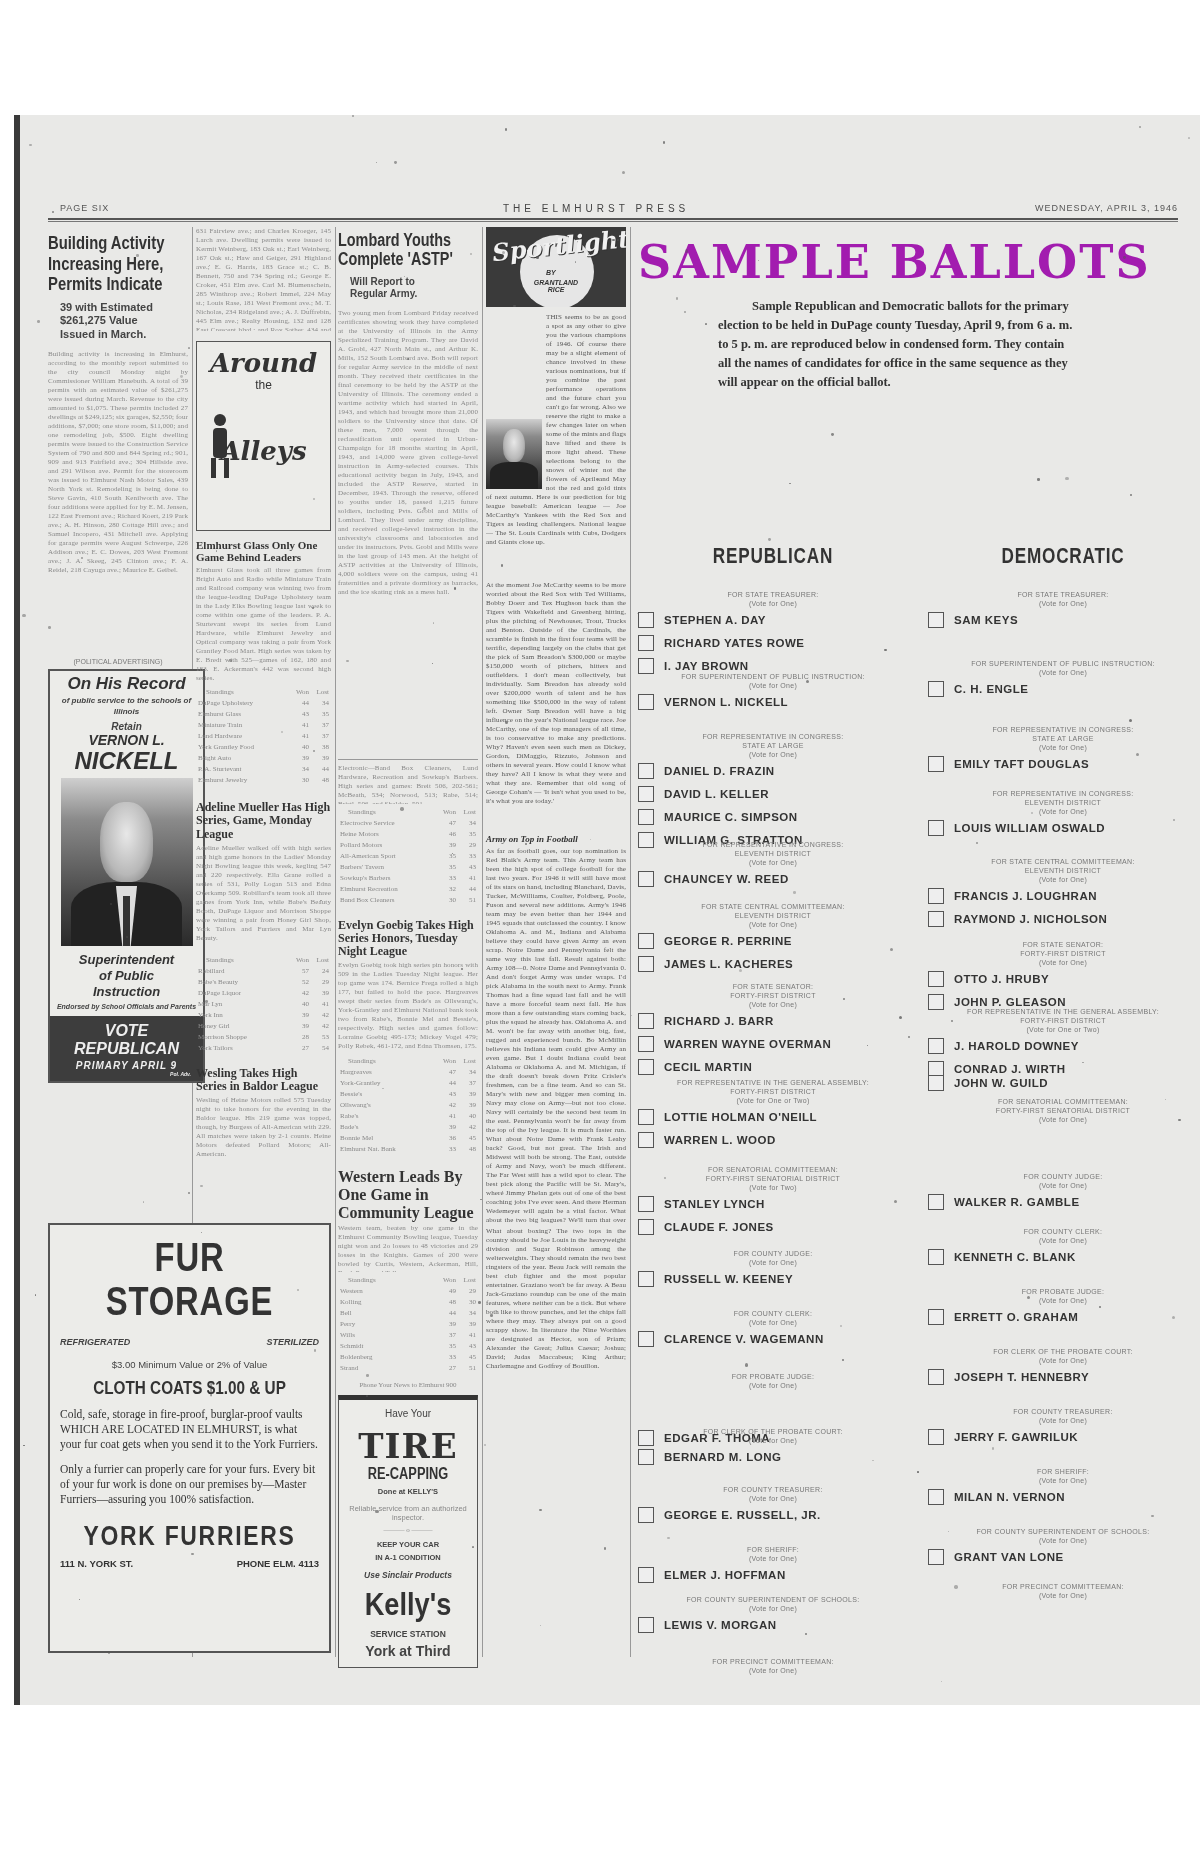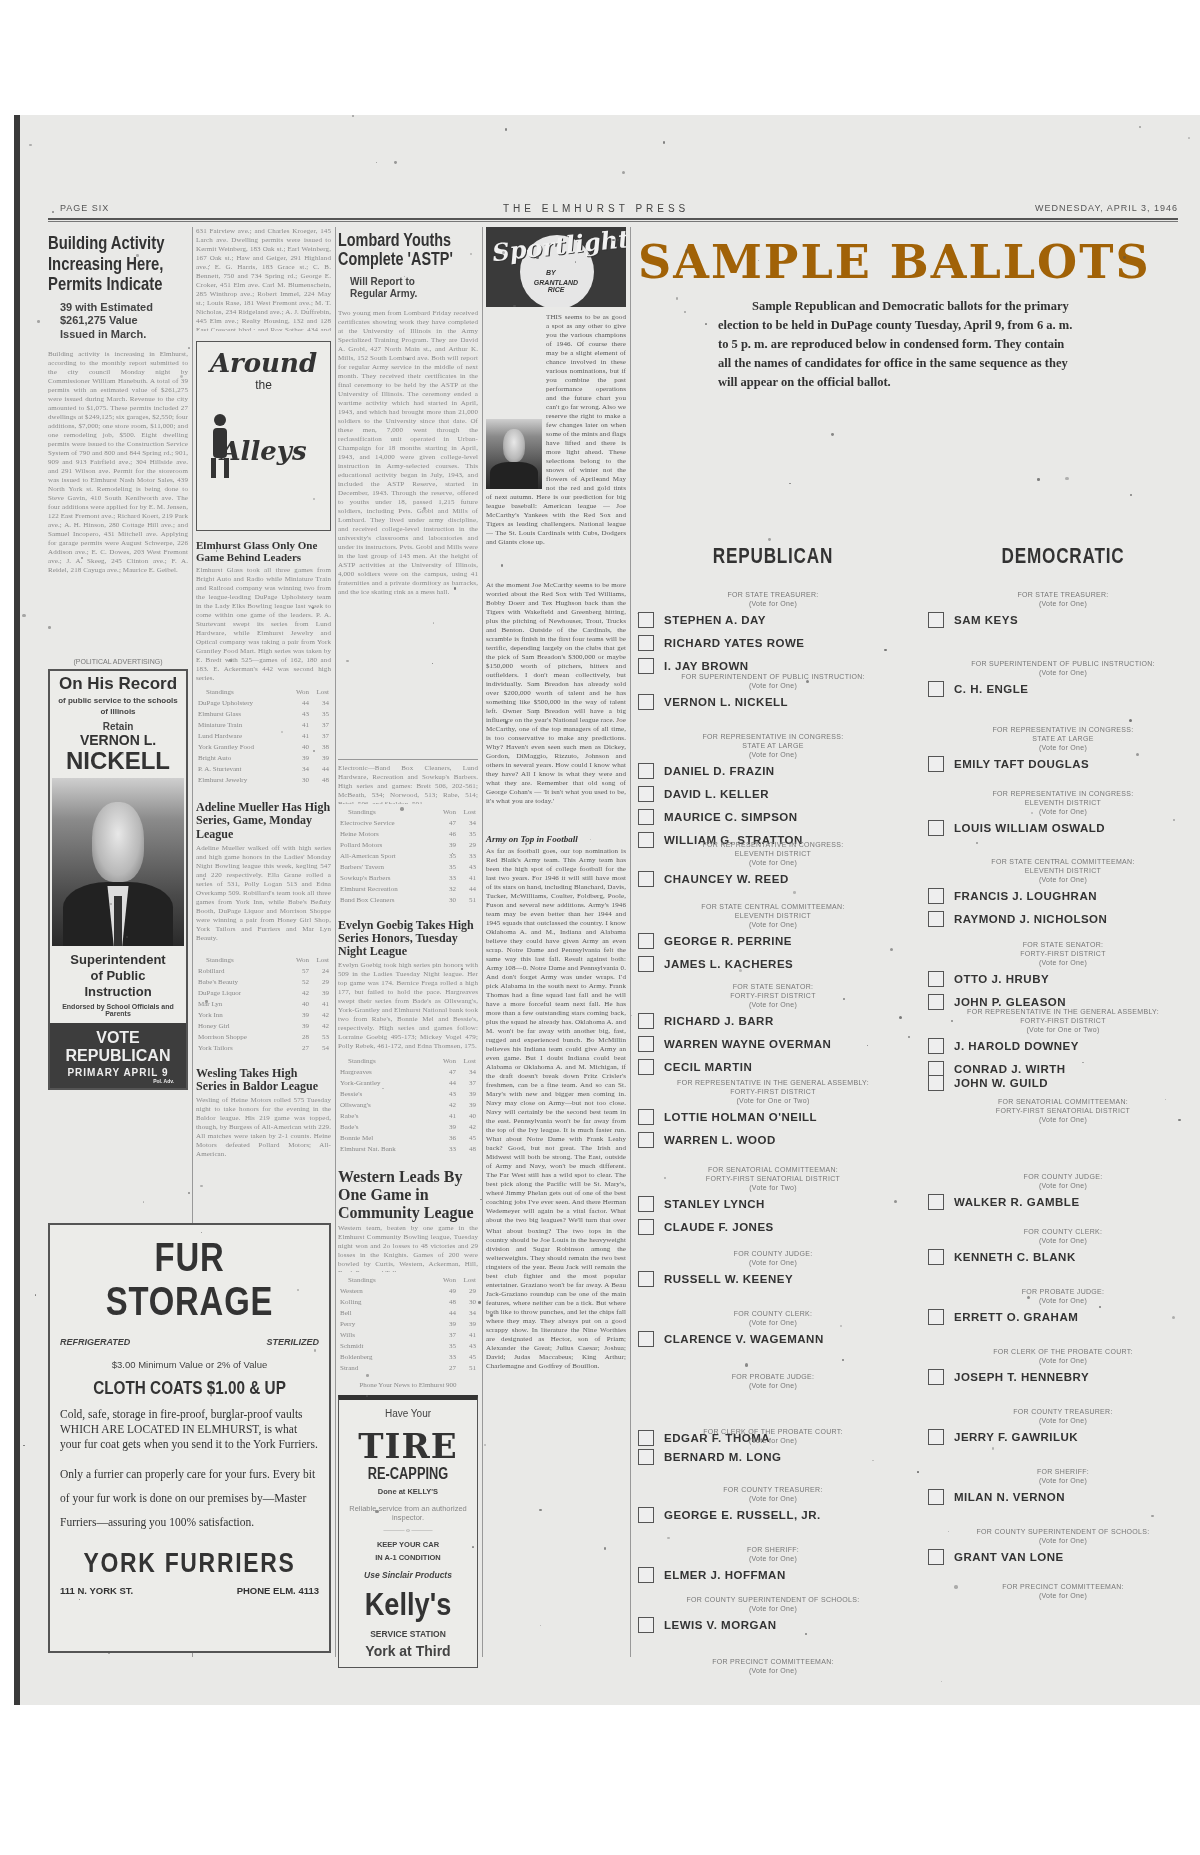--- a/index.html
+++ b/index.html
@@ -39,21 +39,21 @@
   .photo { background: linear-gradient(180deg, #cfcfcf 0%, #8a8a8a 25%, #4a4a4a 70%, #2a2a2a 100%); position: relative; overflow: hidden; }
   .photo .face { position: absolute; left: 30%; top: 14%; width: 40%; height: 48%; border-radius: 45% 45% 40% 40%; background: radial-gradient(ellipse at 50% 40%, #e8e8e8 0%, #b8b8b8 60%, #707070 100%); }
   .photo .suit { position: absolute; left: 8%; bottom: 0; width: 84%; height: 38%; border-radius: 40% 40% 0 0; background: #222; }
   .photo .shirt { position: absolute; left: 42%; bottom: 0; width: 16%; height: 36%; background: #ddd; clip-path: polygon(0 0,100% 0,70% 100%,30% 100%); }
   .photo .tie { position: absolute; left: 47%; bottom: 0; width: 6%; height: 30%; background: #333; }
 
   .dark-box { background: #3d3d3d; color: #eee; text-align: center; font-family: "Liberation Sans", sans-serif; font-weight: bold; }
 
   
   .ballot { position: absolute; left: 590px; top: 112px; width: 560px; height: 1440px; }
-  .ballot .title { position: absolute; left: 0; top: 8px; width: 540px; font-family: "DejaVu Serif", serif; font-weight: bold; font-size: 46px; letter-spacing: 2px; color: #a16207; white-space: nowrap; }
+  .ballot .title { position: absolute; left: 0; top: 8px; width: 540px; font-family: "DejaVu Serif", serif; font-weight: bold; font-size: 46px; letter-spacing: 2px; color: #a21caf; white-space: nowrap; }
   .ballot .intro { position: absolute; left: 80px; top: 70px; width: 360px; font-size: 12.5px; line-height: 19px; color: #333; font-weight: bold; text-indent: 34px; }
   .party { position: absolute; top: 0; width: 270px; }
   .party .phead { position: absolute; top: 316px; width: 100%; text-align: center; font-family: "Liberation Sans", sans-serif; font-weight: bold; font-size: 22px; letter-spacing: 1px; color: #333; transform: scaleX(0.78); }
   .office { position: absolute; width: 100%; text-align: center; font-family: "Liberation Sans", sans-serif; font-size: 7px; line-height: 9px; color: #777; letter-spacing: 0.3px; }
   .cand { position: absolute; left: 0; width: 100%; height: 18px; }
   .cand .box { position: absolute; left: 0; top: 0; width: 16px; height: 16px; border: 1.5px solid #555; background: #eee; }
   .cand .name { position: absolute; left: 26px; top: 2px; font-family: "Liberation Sans", sans-serif; font-weight: bold; font-size: 11.5px; letter-spacing: 0.5px; color: #333; white-space: nowrap; }
 
   .speck { position: absolute; background: #555; border-radius: 50%; }
 </style>
@@ -85,21 +85,21 @@
       <div class="deck">
         <div>39 with Estimated</div>
         <div>$261,275 Value</div>
         <div>Issued in March.</div>
       </div>
       <div class="body-text" style="height:300px; overflow:hidden;">Building activity is increasing in Elmhurst, according to the monthly report submitted to the city council Monday night by Commissioner William Hanebuth. A total of 39 permits with an estimated value of $261,275 were issued during March. Revenue to the city amounted to $1,075. These permits included 27 dwellings at $249,125; six garages, $2,550; four additions, $7,000; one store room, $11,000; and one remodeling job, $500. Eight dwelling permits were issued to the Construction Service System of 790 and 800 and 844 Spring rd.; 901, 909 and 913 Fairfield ave.; 304 Hillside ave. and 291 Wilson ave. Permit for the storeroom was issued to Elmhurst Nash Motor Sales, 439 North York st. Remodeling is being done to Steve Gavin, 410 South Kenilworth ave. The four additions were applied for by E. M. Jensen, 122 East Fremont ave.; Richard Koert, 219 Park ave.; A. H. Hinson, 280 Cottage Hill ave.; and Samuel Incopero, 431 Mitchell ave. Applying for garage permits were August Schwerpe, 226 Addison ave.; E. C. Dowes, 203 West Fremont ave.; J. A. Skeeg, 245 Clinton ave.; F. A. Reidel, 218 Cayuga ave.; Maurice E. Geibel.</div>
     </div>
 
     <div style="text-align:center; font-family:'Liberation Sans',sans-serif; font-size:7px; color:#777; margin:8px 0 4px;">(POLITICAL ADVERTISING)</div>
 
-    <div class="ad-box" style="width:140px; border-width:2px; text-align:center;">
+    <div class="ad-box" style="width:157px; border-width:2px; text-align:center;font-style:italic;">
       <div class="hl-cond" style="font-size:17px; margin-top:4px;">On His Record</div>
       <div style="font-family:'Liberation Sans',sans-serif; font-weight:bold; font-size:8px; color:#444; padding:2px 8px; line-height:11px;">of public service to the schools of Illinois</div>
       <div style="font-family:'Liberation Sans',sans-serif; font-weight:bold; font-size:10px; color:#444; margin-top:2px;">Retain</div>
       <div style="font-family:'Liberation Sans',sans-serif; font-weight:bold; font-size:14px; color:#333;">VERNON L.</div>
       <div style="font-family:'Liberation Sans',sans-serif; font-weight:bold; font-size:24px; color:#333; line-height:26px;">NICKELL</div>
       <div class="photo" style="width:132px; height:168px; margin:4px auto 0;">
         <div class="suit"></div>
         <div class="shirt"></div>
         <div class="tie"></div>
         <div class="face"></div>
@@ -241,21 +241,21 @@
 
   <div class="ad-box" style="position:absolute; left:0; top:1108px; width:283px; height:430px; border-width:2px; text-align:center; padding:10px 10px;">
     <div style="font-family:'Liberation Sans',sans-serif; font-weight:bold; font-size:40px; color:#333; letter-spacing:1px; transform:scaleX(0.82); line-height:44px;">FUR STORAGE</div>
     <div style="display:flex; justify-content:space-between; font-family:'Liberation Sans',sans-serif; font-style:italic; font-weight:bold; font-size:9px; color:#444; margin-top:14px;">
       <span>REFRIGERATED</span>
       <span>STERILIZED</span>
     </div>
     <div style="font-family:'Liberation Sans',sans-serif; font-size:9.5px; color:#444; margin-top:12px;">$3.00 Minimum Value or 2% of Value</div>
     <div style="font-family:'Liberation Sans',sans-serif; font-weight:bold; font-size:18px; color:#333; margin-top:8px; transform:scaleX(0.85);">CLOTH COATS $1.00 &amp; UP</div>
     <div style="font-size:11.5px; line-height:15px; color:#333; text-align:left; margin-top:8px;">Cold, safe, storage in fire-proof, burglar-proof vaults WHICH ARE LOCATED IN ELMHURST, is what your fur coat gets when you send it to the York Furriers.</div>
-    <div style="font-size:11.5px; line-height:24px; color:#333; text-align:left; margin-top:10px;">Only a furrier can properly care for your furs. Every bit of your fur work is done on our premises by—Master Furriers—assuring you 100% satisfaction.</div>
+    <div style="font-size:11.5px; line-height:15px; color:#333; text-align:left; margin-top:10px;">Only a furrier can properly care for your furs. Every bit of your fur work is done on our premises by—Master Furriers—assuring you 100% satisfaction.</div>
     <div style="font-family:'Liberation Sans',sans-serif; font-weight:bold; font-size:27px; color:#333; letter-spacing:2px; margin-top:14px; transform:scaleX(0.85);">YORK FURRIERS</div>
     <div style="display:flex; justify-content:space-between; font-family:'Liberation Sans',sans-serif; font-weight:bold; font-size:9.5px; color:#333; margin-top:6px;">
       <span>111 N. YORK ST.</span>
       <span>PHONE ELM. 4113</span>
     </div>
   </div>
 
   <div class="col c3">
     <div class="hl-cond" style="font-size:18px; transform:scaleX(0.8); width:170px; margin-top:4px;">
       <div>Lombard Youths</div>

